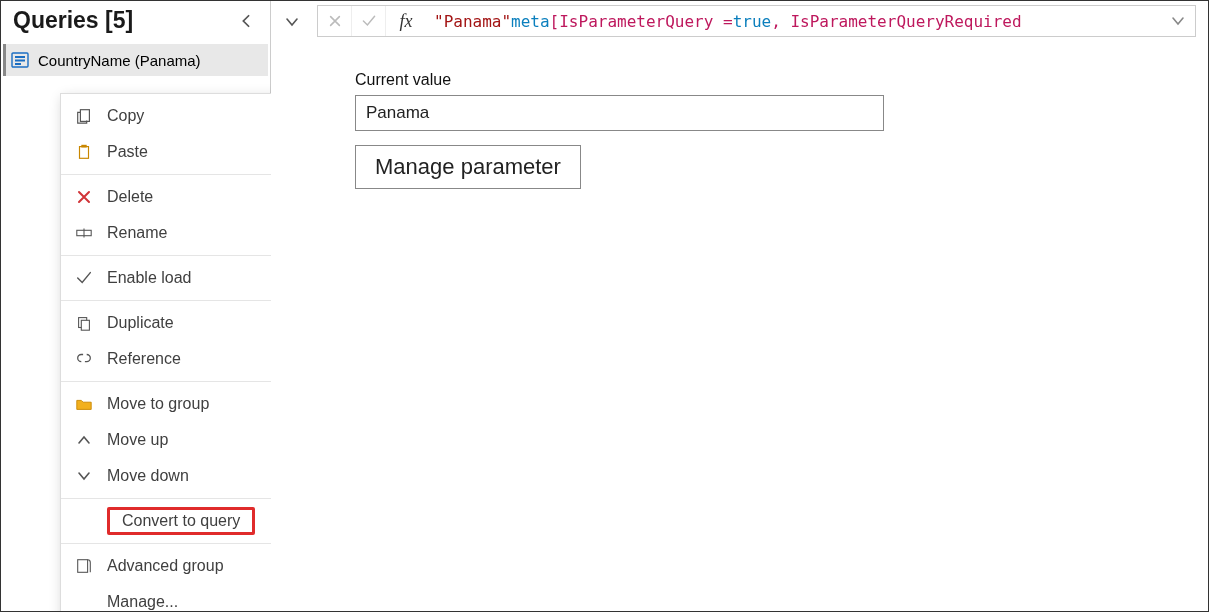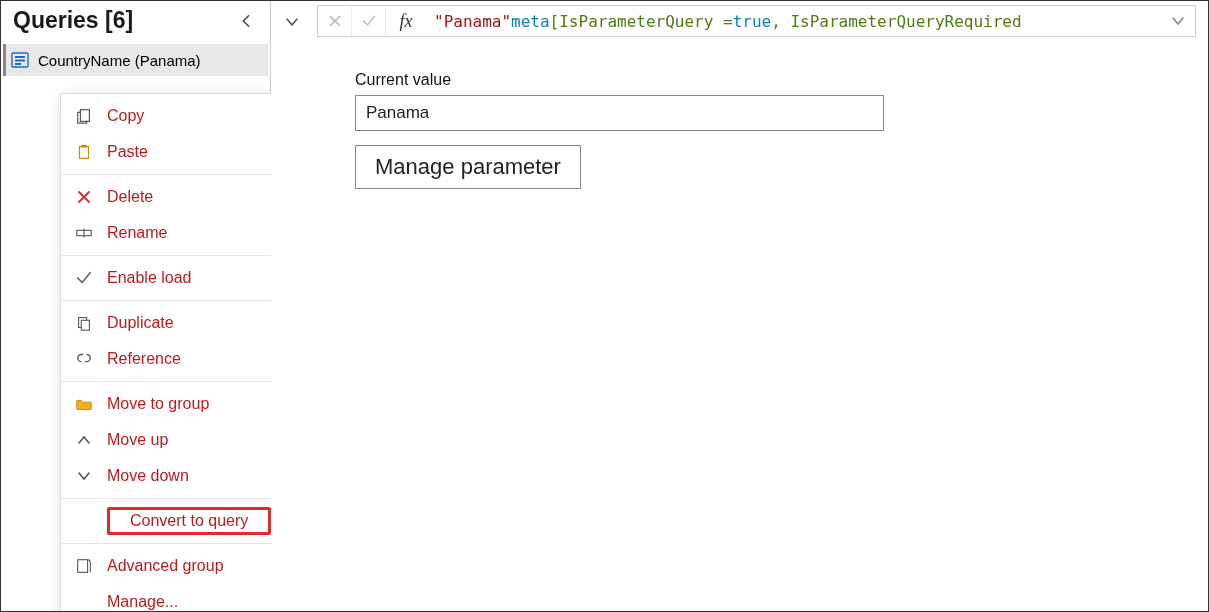--- a/index.html
+++ b/index.html
@@ -11,51 +11,51 @@
   .collapse-btn { width:24px; height:24px; display:flex; align-items:center; justify-content:center; cursor:pointer; color:#555; }
   .query-item { display:flex; align-items:center; gap:8px; height:32px; padding:0 6px 0 4px; background:#e8e8e8; border-left:3px solid #888; margin:0 2px; cursor:default; }
   .query-item .param-icon { color:#1b6ec2; flex-shrink:0; }
   .query-item .qname { font-size:15px; color:#000000; white-space:nowrap; overflow:hidden; text-overflow:ellipsis; }
 
   
   .ctxmenu { position:absolute; left:59px; top:92px; width:270px; background:#fff; border:1px solid #ddd; box-shadow: 2px 4px 12px rgba(0,0,0,.18); padding:4px 0; }
   .ctx-row { display:flex; align-items:center; height:36px; padding:0 12px; gap:12px; cursor:default; }
   .ctx-sep { border-top:1px solid #e5e5e5; margin:4px 0; }
   .ctx-icon { width:22px; height:22px; display:flex; align-items:center; justify-content:center; color:#555; flex-shrink:0; }
-  .ctx-label { flex:1; font-size:16px; color:#b91c1c; }
+  .ctx-label { flex:1; font-size:16px; color:#404040; }
   .ctx-chevron { color:#888; }
-  .hl-box { border:3px solid #e02b2b; border-radius:2px; padding:2px 20px; display:inline-block; }
+  .hl-box { border:3px solid #e02b2b; border-radius:2px; padding:2px 12px; display:inline-block; }
 
   
   .main { position:absolute; left:270px; top:0; right:0; height:100%; background:#fff; }
   .fbar-row { display:flex; align-items:flex-start; gap:8px; padding:4px 12px 4px 4px; }
   .dd-btn { width:34px; height:30px; display:flex; align-items:center; justify-content:center; color:#555; cursor:pointer; margin-top:2px; }
   .fbar { flex:1; border:1px solid #ccc; height:32px; display:flex; align-items:center; background:#fff; }
   .fbar-btn { width:34px; height:100%; display:flex; align-items:center; justify-content:center; color:#999; border-right:1px solid #eee; }
   .fx { width:40px; text-align:center; font-family: "Segoe UI", serif; font-style:italic; font-size:18px; color:#333; }
   .formula { flex:1; font-family: Consolas, "Menlo", monospace; font-size:16px; padding:0 8px; white-space:nowrap; overflow:hidden; display:flex; gap:0; }
   .f-str { color:#a31515; }
   .f-kw  { color:#0B7FBD;text-align:right; }
-  .f-tok { color:#4d7c0f; }
+  .f-tok { color:#be185d; }
   .fbar-expand { width:34px; display:flex; align-items:center; justify-content:center; color:#888; }
 
   .content { padding:30px 0 0 84px; }
   .cv-label { font-size:16px; color:#111; margin-bottom:6px; }
   .cv-input { width:529px; height:36px; border:1px solid #888; font-size:17px; padding:4px 10px; color:#222; background:#fff; }
   .manage-btn { margin-top:14px; width:226px; height:44px; border:1px solid #888; background:#fff; font-size:22px; display:flex; align-items:center; justify-content:center; cursor:pointer; }
   svg { display:block; }
 </style>
 </head>
 <body>
 
 <div class="frame">
 
   <div class="sidebar">
     <div class="sidebar-header">
-      <div class="sidebar-title">Queries [6]</div>
+      <div class="sidebar-title">Queries [5]</div>
       <div class="collapse-btn">
         <svg width="14" height="14" viewBox="0 0 16 16">
             <path d="M11 2 5 8l6 6" stroke="#555" stroke-width="2" fill="none" stroke-linecap="round"></path>
           </svg>
       </div>
     </div>
     <div class="query-item">
       <span class="param-icon">
         <svg width="20" height="20" viewBox="0 0 20 20">
             <rect x="2" y="3" width="16" height="14" rx="1" fill="none" stroke="#1b6ec2" stroke-width="1.4"></rect>

